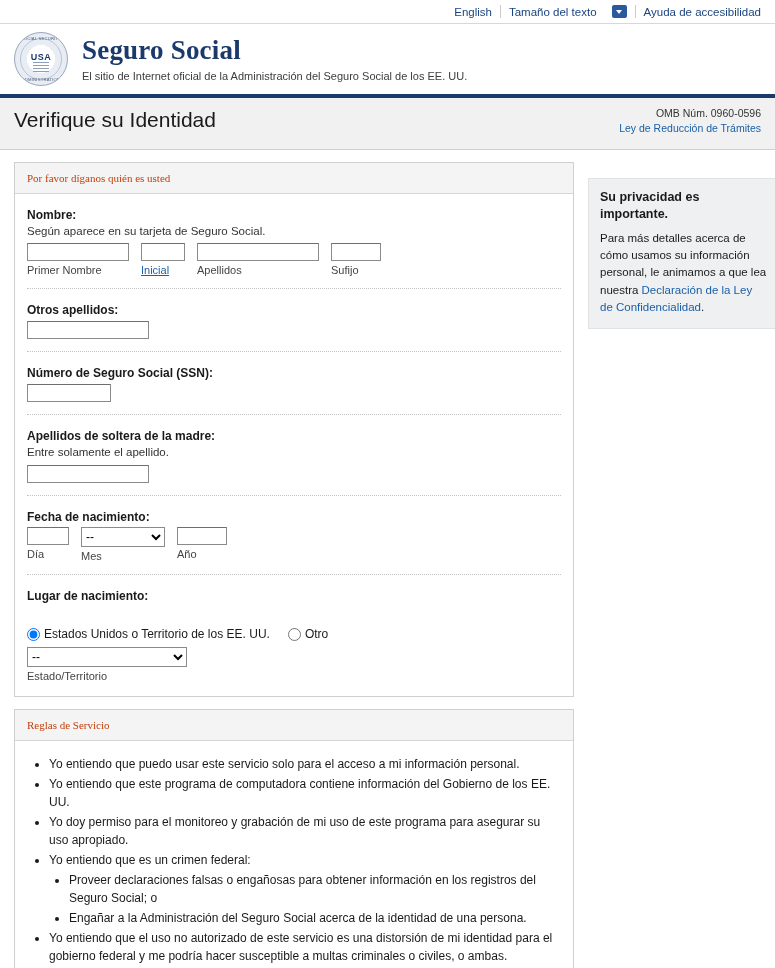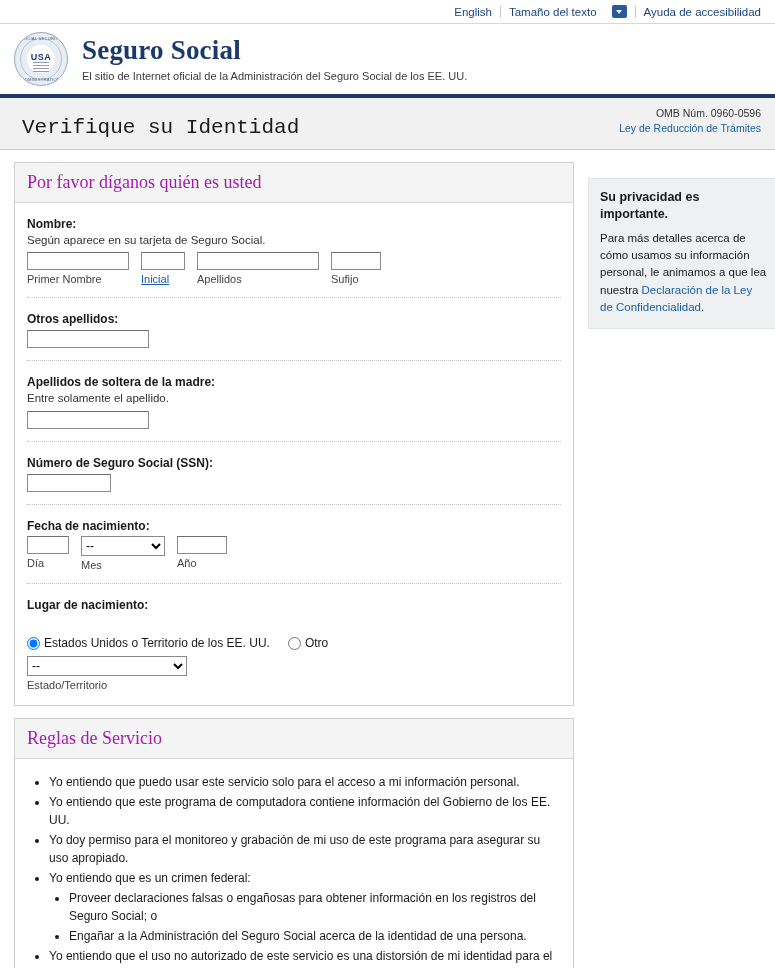--- a/index.html
+++ b/index.html
@@ -120,22 +120,22 @@
 
   
   .titleband {
     background: #f1f1f1;
     border-bottom: 1px solid #cfcfcf;
     padding: 10px 14px 12px 14px;
     position: relative;
     height: 52px;
   }
   .titleband h2 {
-    margin: 8px;
-    font-family: Liberation Mono, monospace;
+    margin: 0;
+    font-family: Liberation Sans, sans-serif;
     font-weight: normal;
     font-size: 21px;
     color: #1a1a1a;
   }
   .omb {
     position: absolute;
     right: 14px; top: 8px;
     text-align: right;
     font-size: 10.5px;
     color: #333;
@@ -157,22 +157,22 @@
   .panel {
     border: 1px solid #cfcfcf;
     background: #ffffff;
     margin-bottom: 12px;
   }
   .panel-head {
     background: #f4f4f4;
     border-bottom: 1px solid #d6d6d6;
     padding: 9px 12px;
     font-family: "Liberation Serif", serif;
-    font-size: 18px;
-    color: #a21caf;
+    font-size: 11px;
+    color: #c2410c;
   }
   .panel-body { padding: 10px 12px 12px 12px; }
 
   .fieldgroup {
     border-bottom: 1px dotted #c4c4c4;
     padding: 4px 0 12px 0;
     margin-bottom: 10px;
   }
   .fieldgroup:last-child { border-bottom: none; margin-bottom: 0; padding-bottom: 2px; }
   .flabel {
@@ -336,28 +336,28 @@
             </div>
           </div>
         </div>
 
         <div class="fieldgroup">
           <div class="flabel">Otros apellidos:</div>
           <input type="text" class="w-other" value="" style="">
         </div>
 
         <div class="fieldgroup">
+          <div class="flabel">Número de Seguro Social (SSN):</div>
+          <input type="text" class="w-ssn" value="" style="">
+        </div>
+
+        <div class="fieldgroup">
           <div class="flabel">Apellidos de soltera de la madre:</div>
           <div class="fhint">Entre solamente el apellido.</div>
           <input type="text" class="w-maiden" value="" style="">
-        </div>
-
-        <div class="fieldgroup">
-          <div class="flabel">Número de Seguro Social (SSN):</div>
-          <input type="text" class="w-ssn" value="" style="">
         </div>
 
         <div class="fieldgroup">
           <div class="flabel">Fecha de nacimiento:</div>
           <div class="row">
             <div class="field">
               <input type="text" class="w-day" value="" style="">
               <span class="sublabel">Día</span>
             </div>
             <div class="field">

